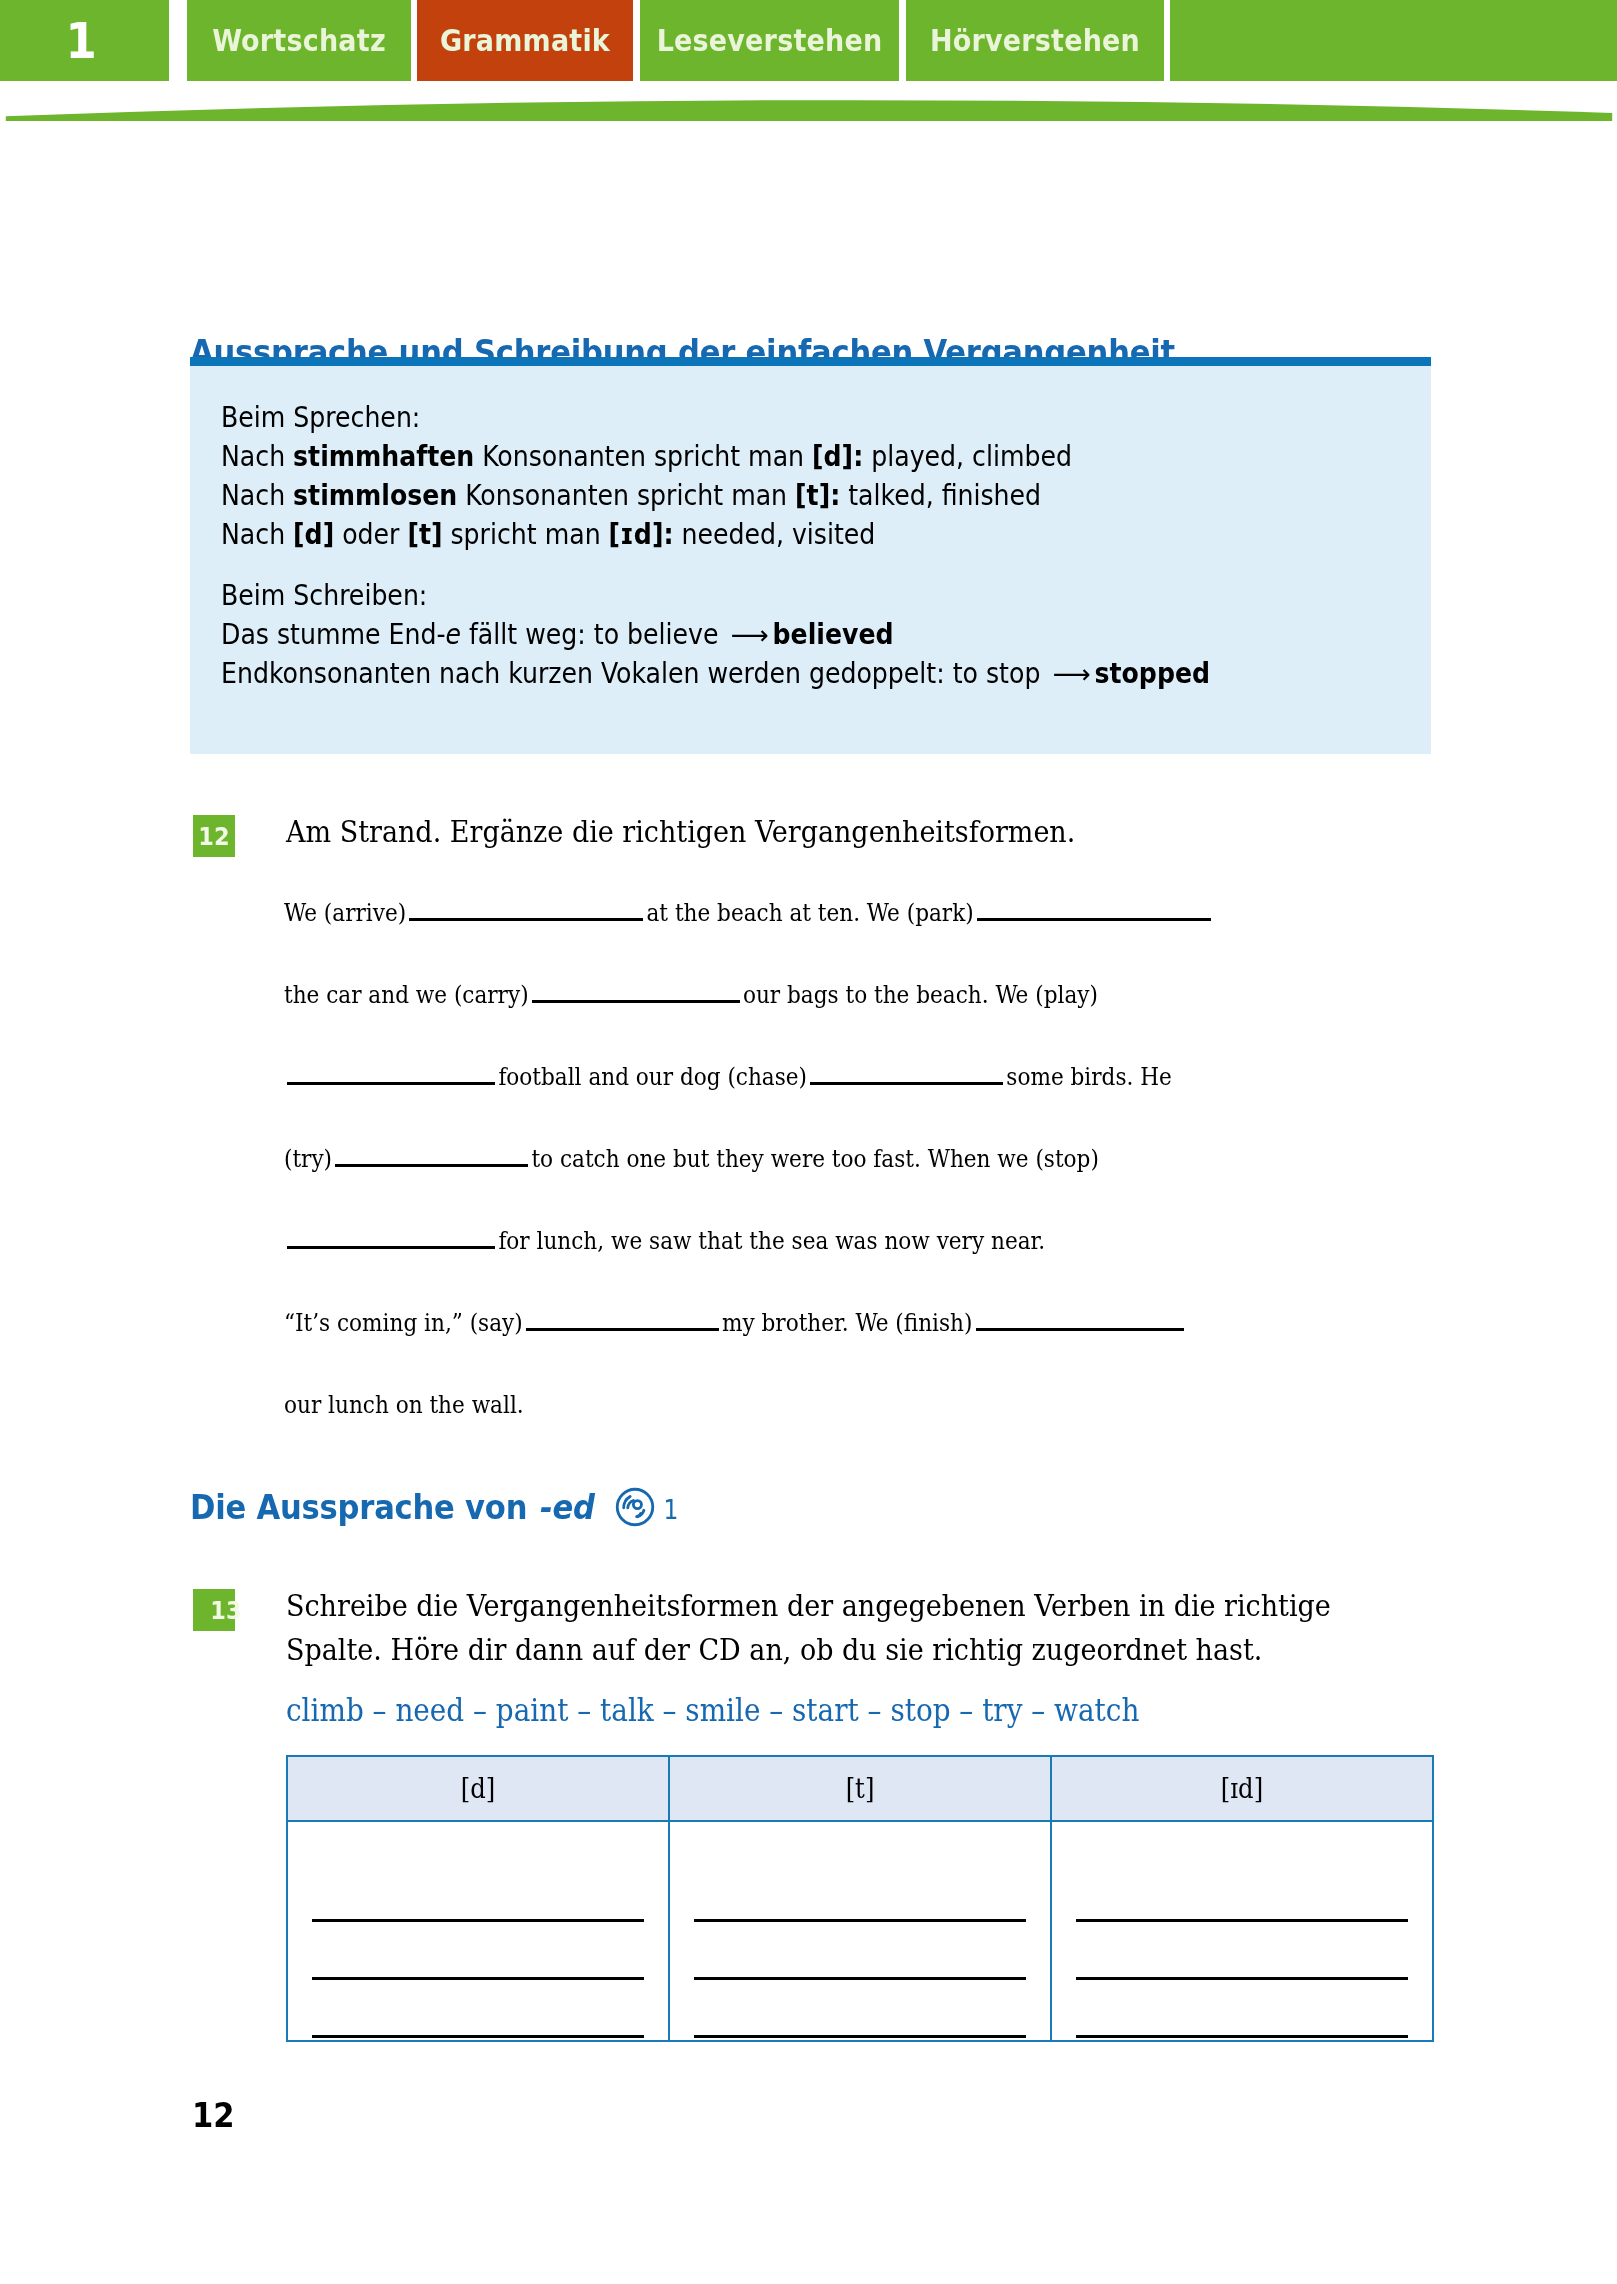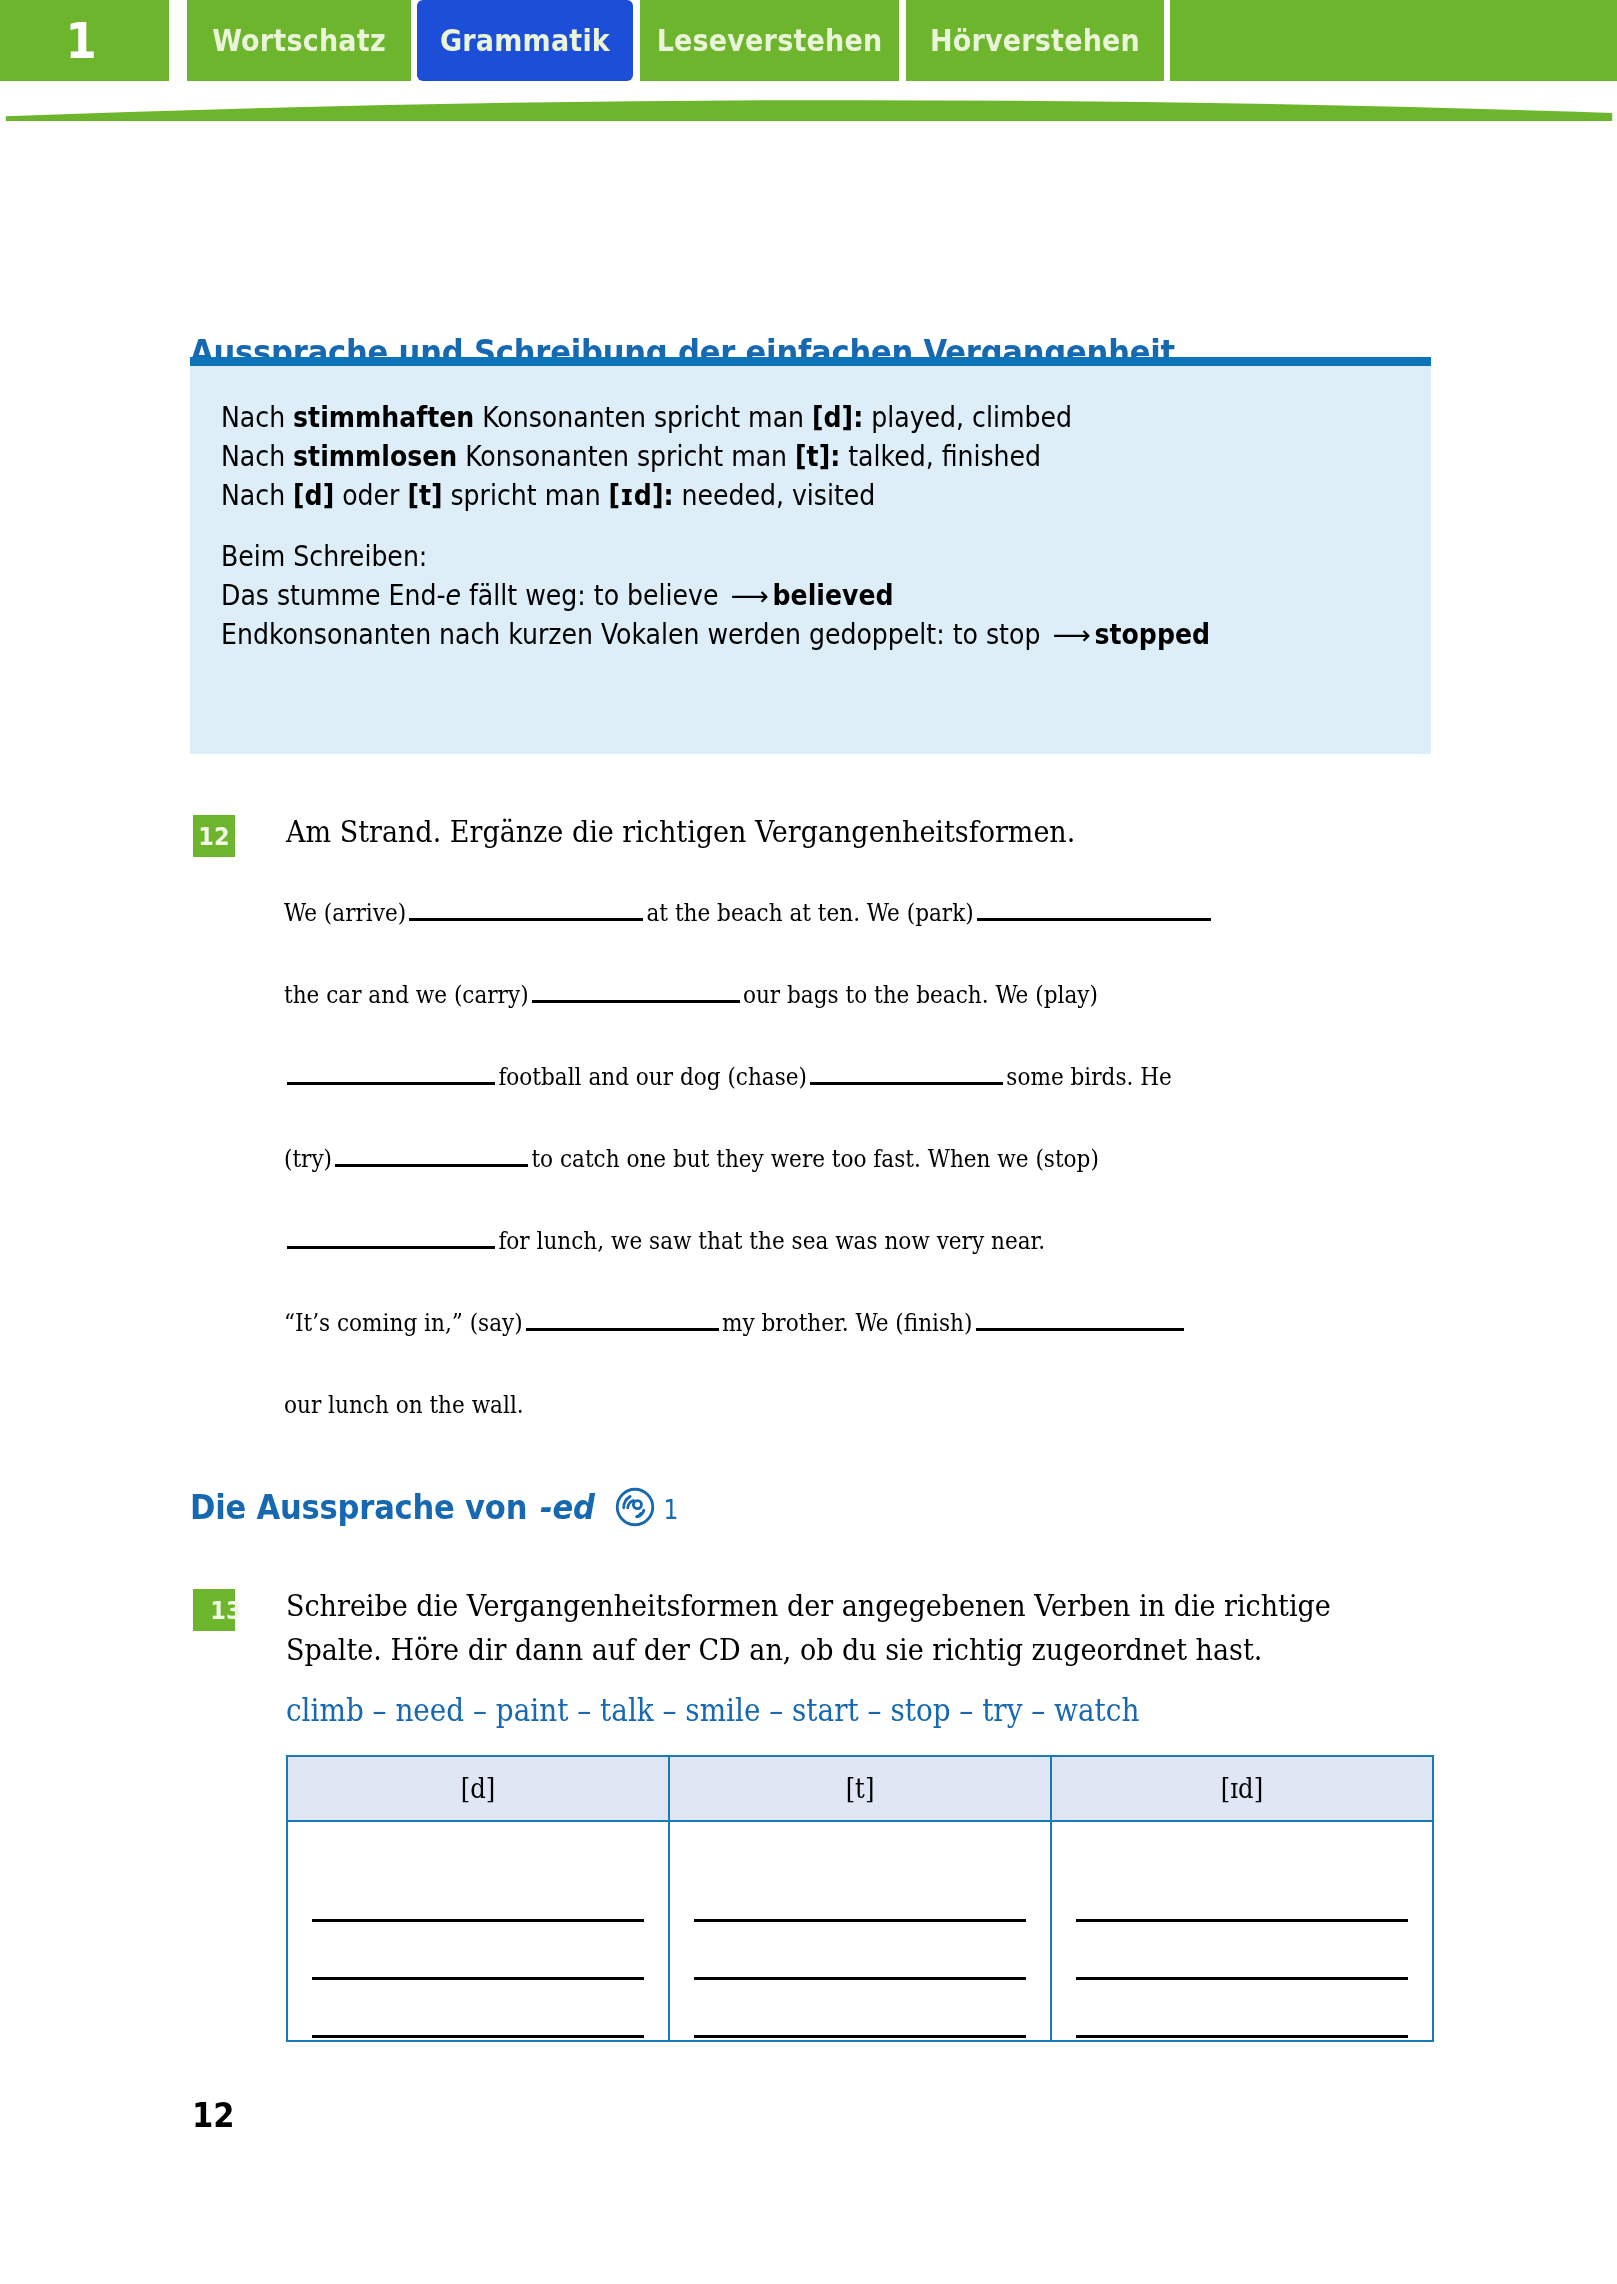--- a/index.html
+++ b/index.html
@@ -38,21 +38,21 @@
     box-sizing: border-box;
   }
   .tab.chapter {
     left: 0;
     width: 169px;
     color: #ffffff;
     font-size: 50px;
     justify-content: center;
     padding-right: 6.4px;
   }
-  .tab.active { background: #1d4ed8; border-radius: 6px; }
+  .tab.active { background: #c2410c; }
 
   #header-curve {
     position: absolute;
     left: 0;
     top: 81px;
     width: 1618px;
     height: 40px;
     overflow: hidden;
   }
   #header-curve svg { display: block; }
@@ -282,20 +282,21 @@
   </svg>
 </div>
 
 <div id="page">
 
   <div class="section-heading" id="heading-1">Aussprache und Schreibung der einfachen Vergangenheit</div>
 
   <div id="info-rule"></div>
 
   <div id="info-box">
+    <div class="info-line">Beim Sprechen:</div>
 
     <div class="info-line">
       <span>Nach </span><b>stimmhaften</b><span> Konsonanten spricht man </span><b>[d]:</b><span> played, climbed</span>
     </div>
 
     <div class="info-line">
       <span>Nach </span><b>stimmlosen</b><span> Konsonanten spricht man </span><b>[t]:</b><span> talked, finished</span>
     </div>
 
     <div class="info-line">

